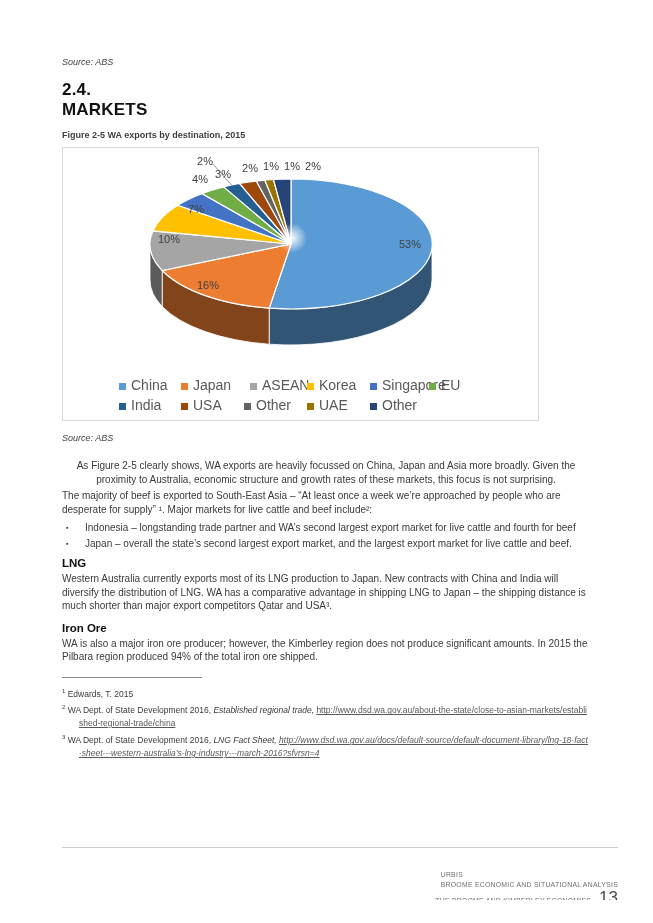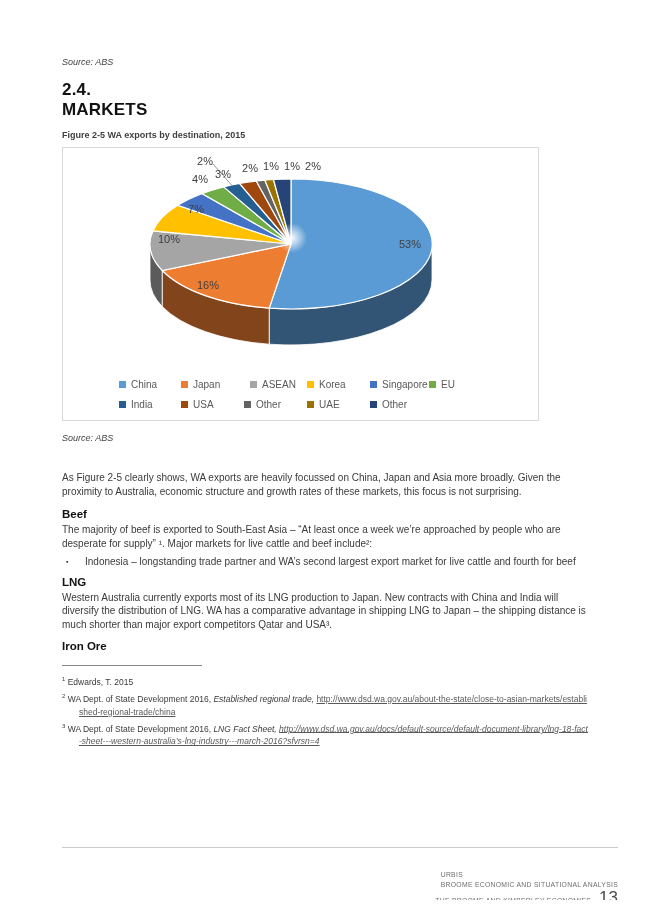--- a/index.html
+++ b/index.html
@@ -11,25 +11,25 @@
   }
   .source-line { font-size:9px; font-style:italic; color:#454545; }
   .h2 { display:flex; margin-top:13px; font-size:17px; font-weight:bold; color:#111; letter-spacing:0.2px;flex-direction:column; }
   .h2 .num { width:43px; }
   .fig-caption { margin-top:10px; font-size:9px; font-weight:bold; color:#404040; }
   .figure-box {
     position:relative; margin-top:7px; width:477px; height:274px;
     border:1px solid #d9d9d9; background:#fff;
   }
   .figure-box svg { position:absolute; left:0; top:0; }
-  .legend-item { position:absolute; font-size:10px; color:#595959; white-space:nowrap; line-height:12px; }
+  .legend-item { position:absolute; font-size:14px; color:#595959; white-space:nowrap; line-height:12px; }
   .legend-swatch { display:inline-block; width:7px; height:7px; margin-right:5px; position:relative; top:0px; }
   .src2 { margin-top:12px; }
   .body-p { font-size:10px; line-height:13.5px; color:#3a3a3a; }
-  .intro { margin-top:28px; }
+  .intro { margin-top:16px;text-align:center; }
   .key-line { margin-top:10px; }
   .h3 { font-size:11.5px; font-weight:bold; color:#111; }
   .beef-h { margin-top:10px; }
   .beef-p { margin-top:3px; }
   ul.bullets { margin-top:6px; list-style:none; }
   ul.bullets li { position:relative; padding-left:23px; font-size:10px; line-height:12.5px; margin-bottom:3px; }
   .bullet-glyph { position:absolute; left:4px; top:0px; font-size:7px; color:#3a3a3a; }
   .lng-h { margin-top:7px; }
   .lng-p { margin-top:3px; }
   .iron-h { margin-top:9px; }
@@ -111,31 +111,32 @@
         <div class="legend-item" style="left: 244px; top: 251px;"><span class="legend-swatch" style="background: rgb(153, 115, 0);"></span><span>UAE</span></div>
         <div class="legend-item" style="left: 307px; top: 251px;"><span class="legend-swatch" style="background: rgb(38, 68, 120);"></span><span>Other</span></div>
       </div>
   </div>
 
   <div class="source-line src2">Source: ABS</div>
 
   <div class="body-p intro">As Figure 2-5 clearly shows, WA exports are heavily focussed on China, Japan and Asia more broadly. Given the proximity to Australia, economic structure and growth rates of these markets, this focus is not surprising.</div>
 
 
-  <div class="h3 beef-h">Beef</div>
   <div class="body-p beef-p">The majority of beef is exported to South-East Asia – “At least once a week we’re approached by people who are desperate for supply” ¹. Major markets for live cattle and beef include²:</div>
 
   <ul class="bullets">
     <li><span class="bullet-glyph">▪</span><span>Indonesia – longstanding trade partner and WA’s second largest export market for live cattle and fourth for beef</span></li>
+    <li><span class="bullet-glyph">▪</span><span>Japan – overall the state’s second largest export market, and the largest export market for live cattle and beef.</span></li>
   </ul>
 
   <div class="h3 lng-h">LNG</div>
   <div class="body-p lng-p">Western Australia currently exports most of its LNG production to Japan. New contracts with China and India will diversify the distribution of LNG. WA has a comparative advantage in shipping LNG to Japan – the shipping distance is much shorter than major export competitors Qatar and USA³.</div>
 
   <div class="h3 iron-h">Iron Ore</div>
+  <div class="body-p iron-p">WA is also a major iron ore producer; however, the Kimberley region does not produce significant amounts. In 2015 the Pilbara region produced 94% of the total iron ore shipped.</div>
 
   <div class="fn-sep"></div>
 
   <div class="footnotes">
     <div class="footnote"><sup>1</sup> <span>Edwards, T. 2015</span></div>
     <div class="footnote"><sup>2</sup> <span>WA Dept. of State Development 2016, </span><em>Established regional trade, </em><a href="#">http://www.dsd.wa.gov.au/about-the-state/close-to-asian-markets/established-regional-trade/china</a></div>
     <div class="footnote"><sup>3</sup> <span>WA Dept. of State Development 2016, </span><em>LNG Fact Sheet, </em><a href="#" class="it">http://www.dsd.wa.gov.au/docs/default-source/default-document-library/lng-18-fact-sheet---western-australia’s-lng-industry---march-2016?sfvrsn=4</a></div>
   </div>
 
   <div class="footer-rule"></div>

